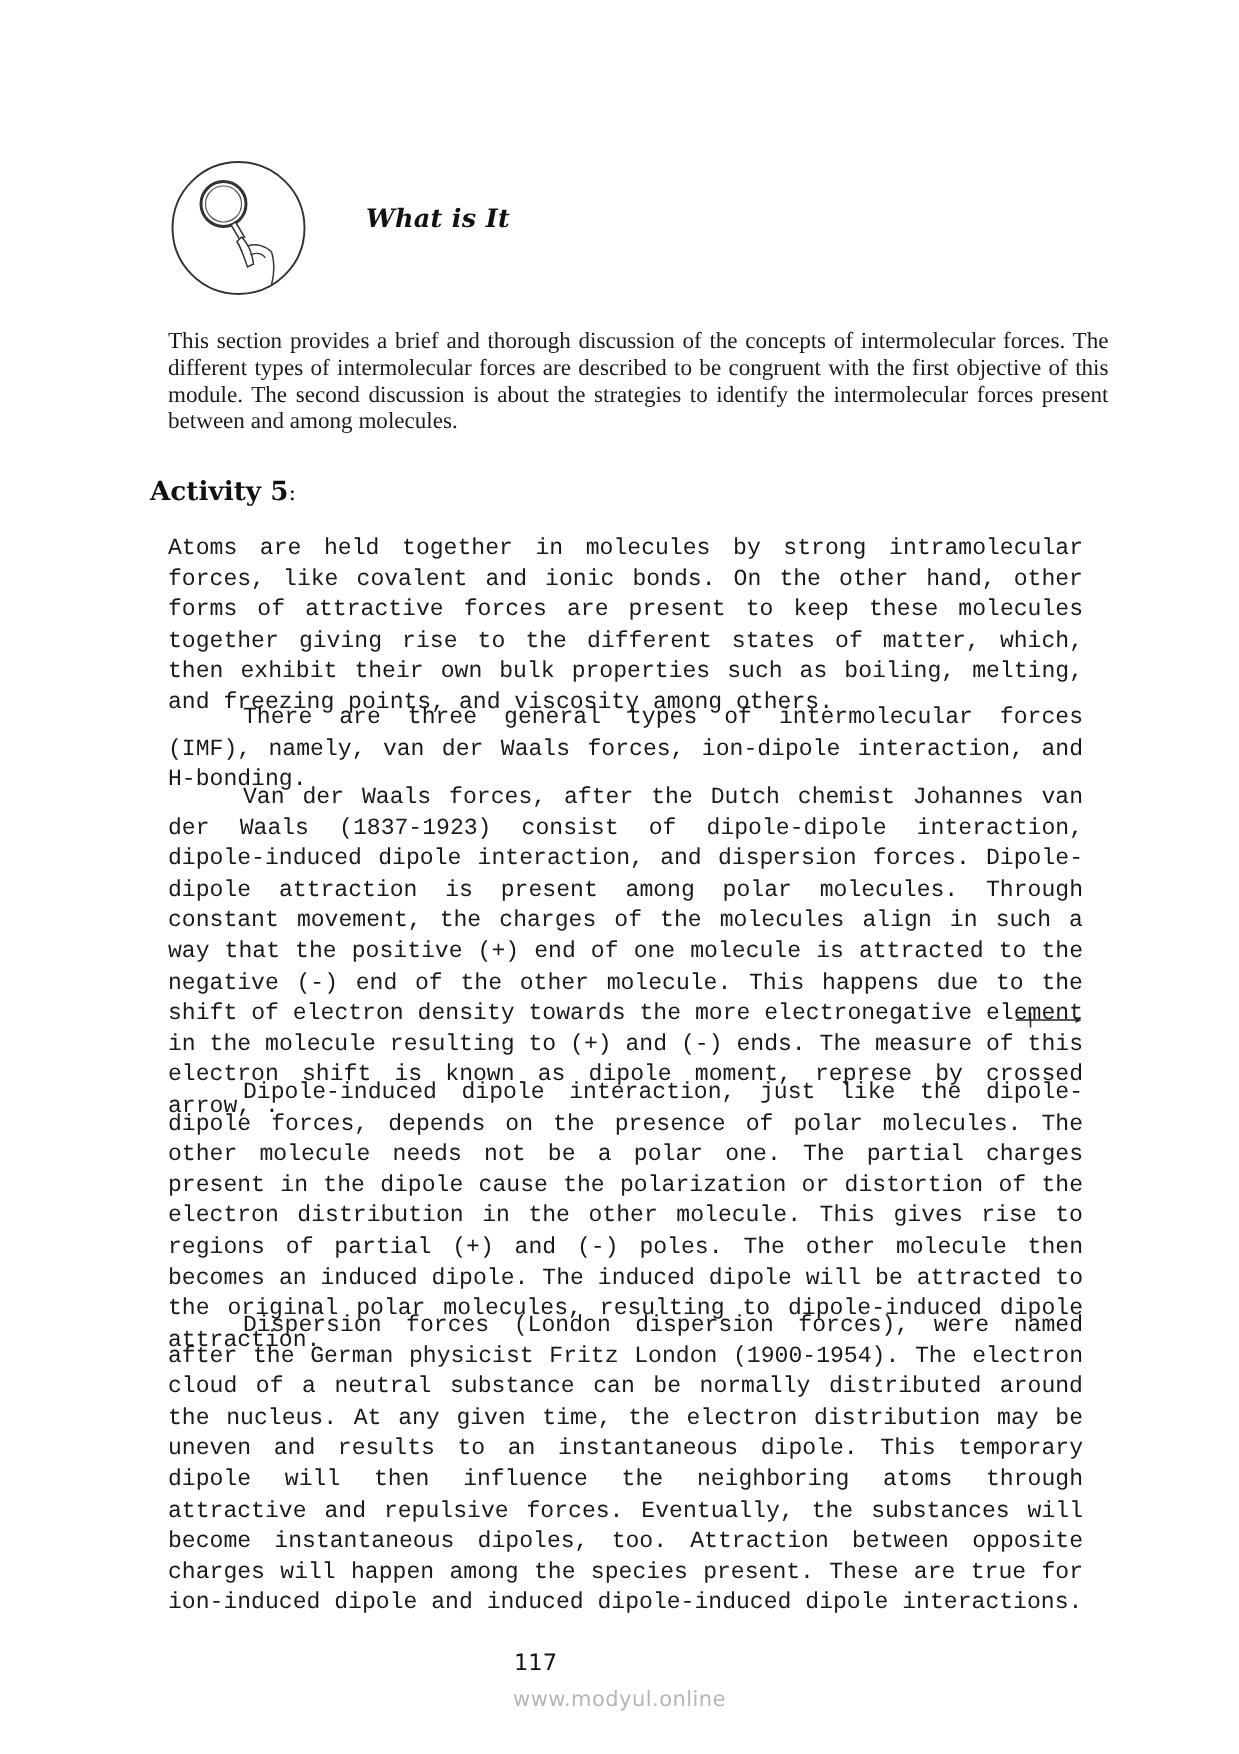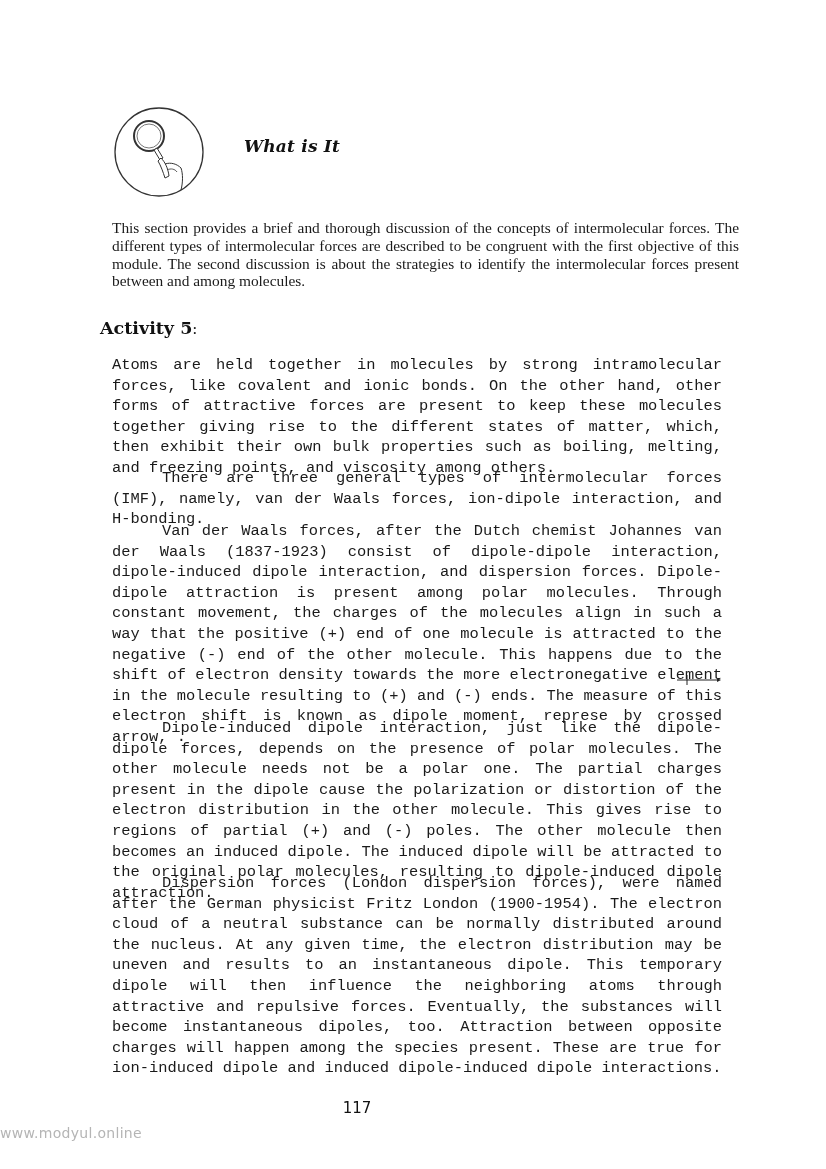--- a/index.html
+++ b/index.html
@@ -10,21 +10,21 @@
            font-weight: bold; font-style: italic; font-size: 17px; color: #111; letter-spacing: 0.2px; }
   .para { position: absolute; left: 112px; width: 627px; font-size: 13.6px; line-height: 17.8px;
           text-align: justify; margin: 0; font-family: "Liberation Serif", serif; font-size: 15.4px; }
   .para.b { width: 610px; line-height: 20.6px; font-family: Liberation Mono, monospace; }
   .indent { text-indent: 50px; }
   .heading { position: absolute; left: 100px; top: 318px; font-family: "DejaVu Serif", serif;
              font-weight: bold; font-size: 17.5px; color: #111; }
   .heading .colon { font-weight: normal; font-size: 15px; }
   .page-num { position: absolute; left: 0; width: 714px; top: 1099px; text-align: center;
               font-family: "DejaVu Sans", sans-serif; font-size: 15px; color: #111; }
-  .watermark { position: absolute; left: 0; width: 826px; top: 1125px; text-align: left;
+  .watermark { position: absolute; left: 0; width: 826px; top: 1125px; text-align: center;
                font-family: "DejaVu Sans", sans-serif; font-size: 14px; color: #b5b5b5; letter-spacing: 0.3px; }
   .arrow { position: absolute; left: 677px; top: 672px; width: 44px; height: 14px; }
 </style>
 </head>
 <body>
 
 <div class="icon-wrap">
   <svg width="92" height="92" viewBox="0 0 92 92">
     <circle cx="46" cy="46" r="44" fill="none" stroke="#333" stroke-width="1.3"></circle>
     <circle cx="36" cy="30" r="15" fill="none" stroke="#333" stroke-width="2"></circle>

